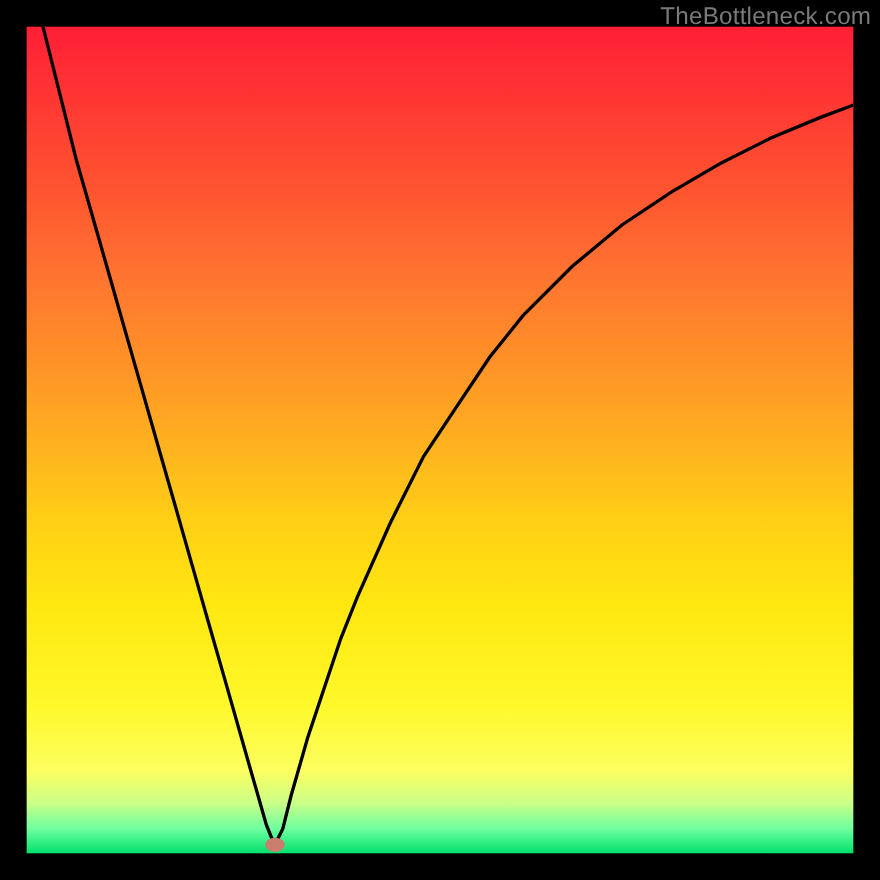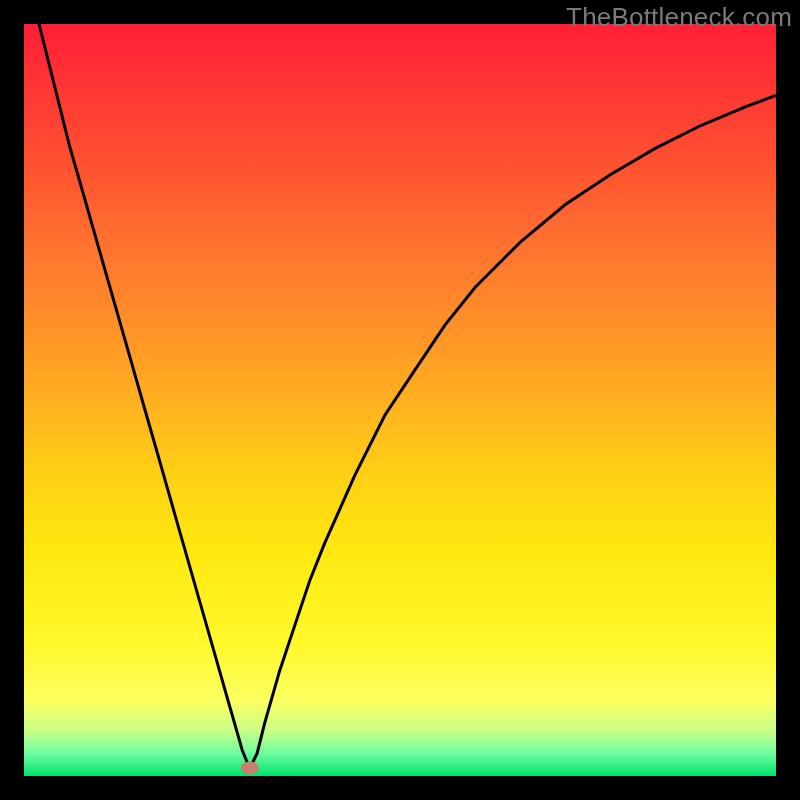--- a/index.html
+++ b/index.html
@@ -15,21 +15,21 @@
     position: relative;
     width: 800px;
     height: 800px;
     background: #000;
   }
   .watermark {
     position: absolute;
     top: 2px;
     right: 8px;
     color: #7a7a7a;
-    font-size: 26px;
+    font-size: 22px;
     font-weight: 400;
     letter-spacing: 0.2px;
     z-index: 10;
   }
   .plot-area {
     position: absolute;
     left: 24px;
     top: 24px;
     width: 752px;
     height: 752px;

